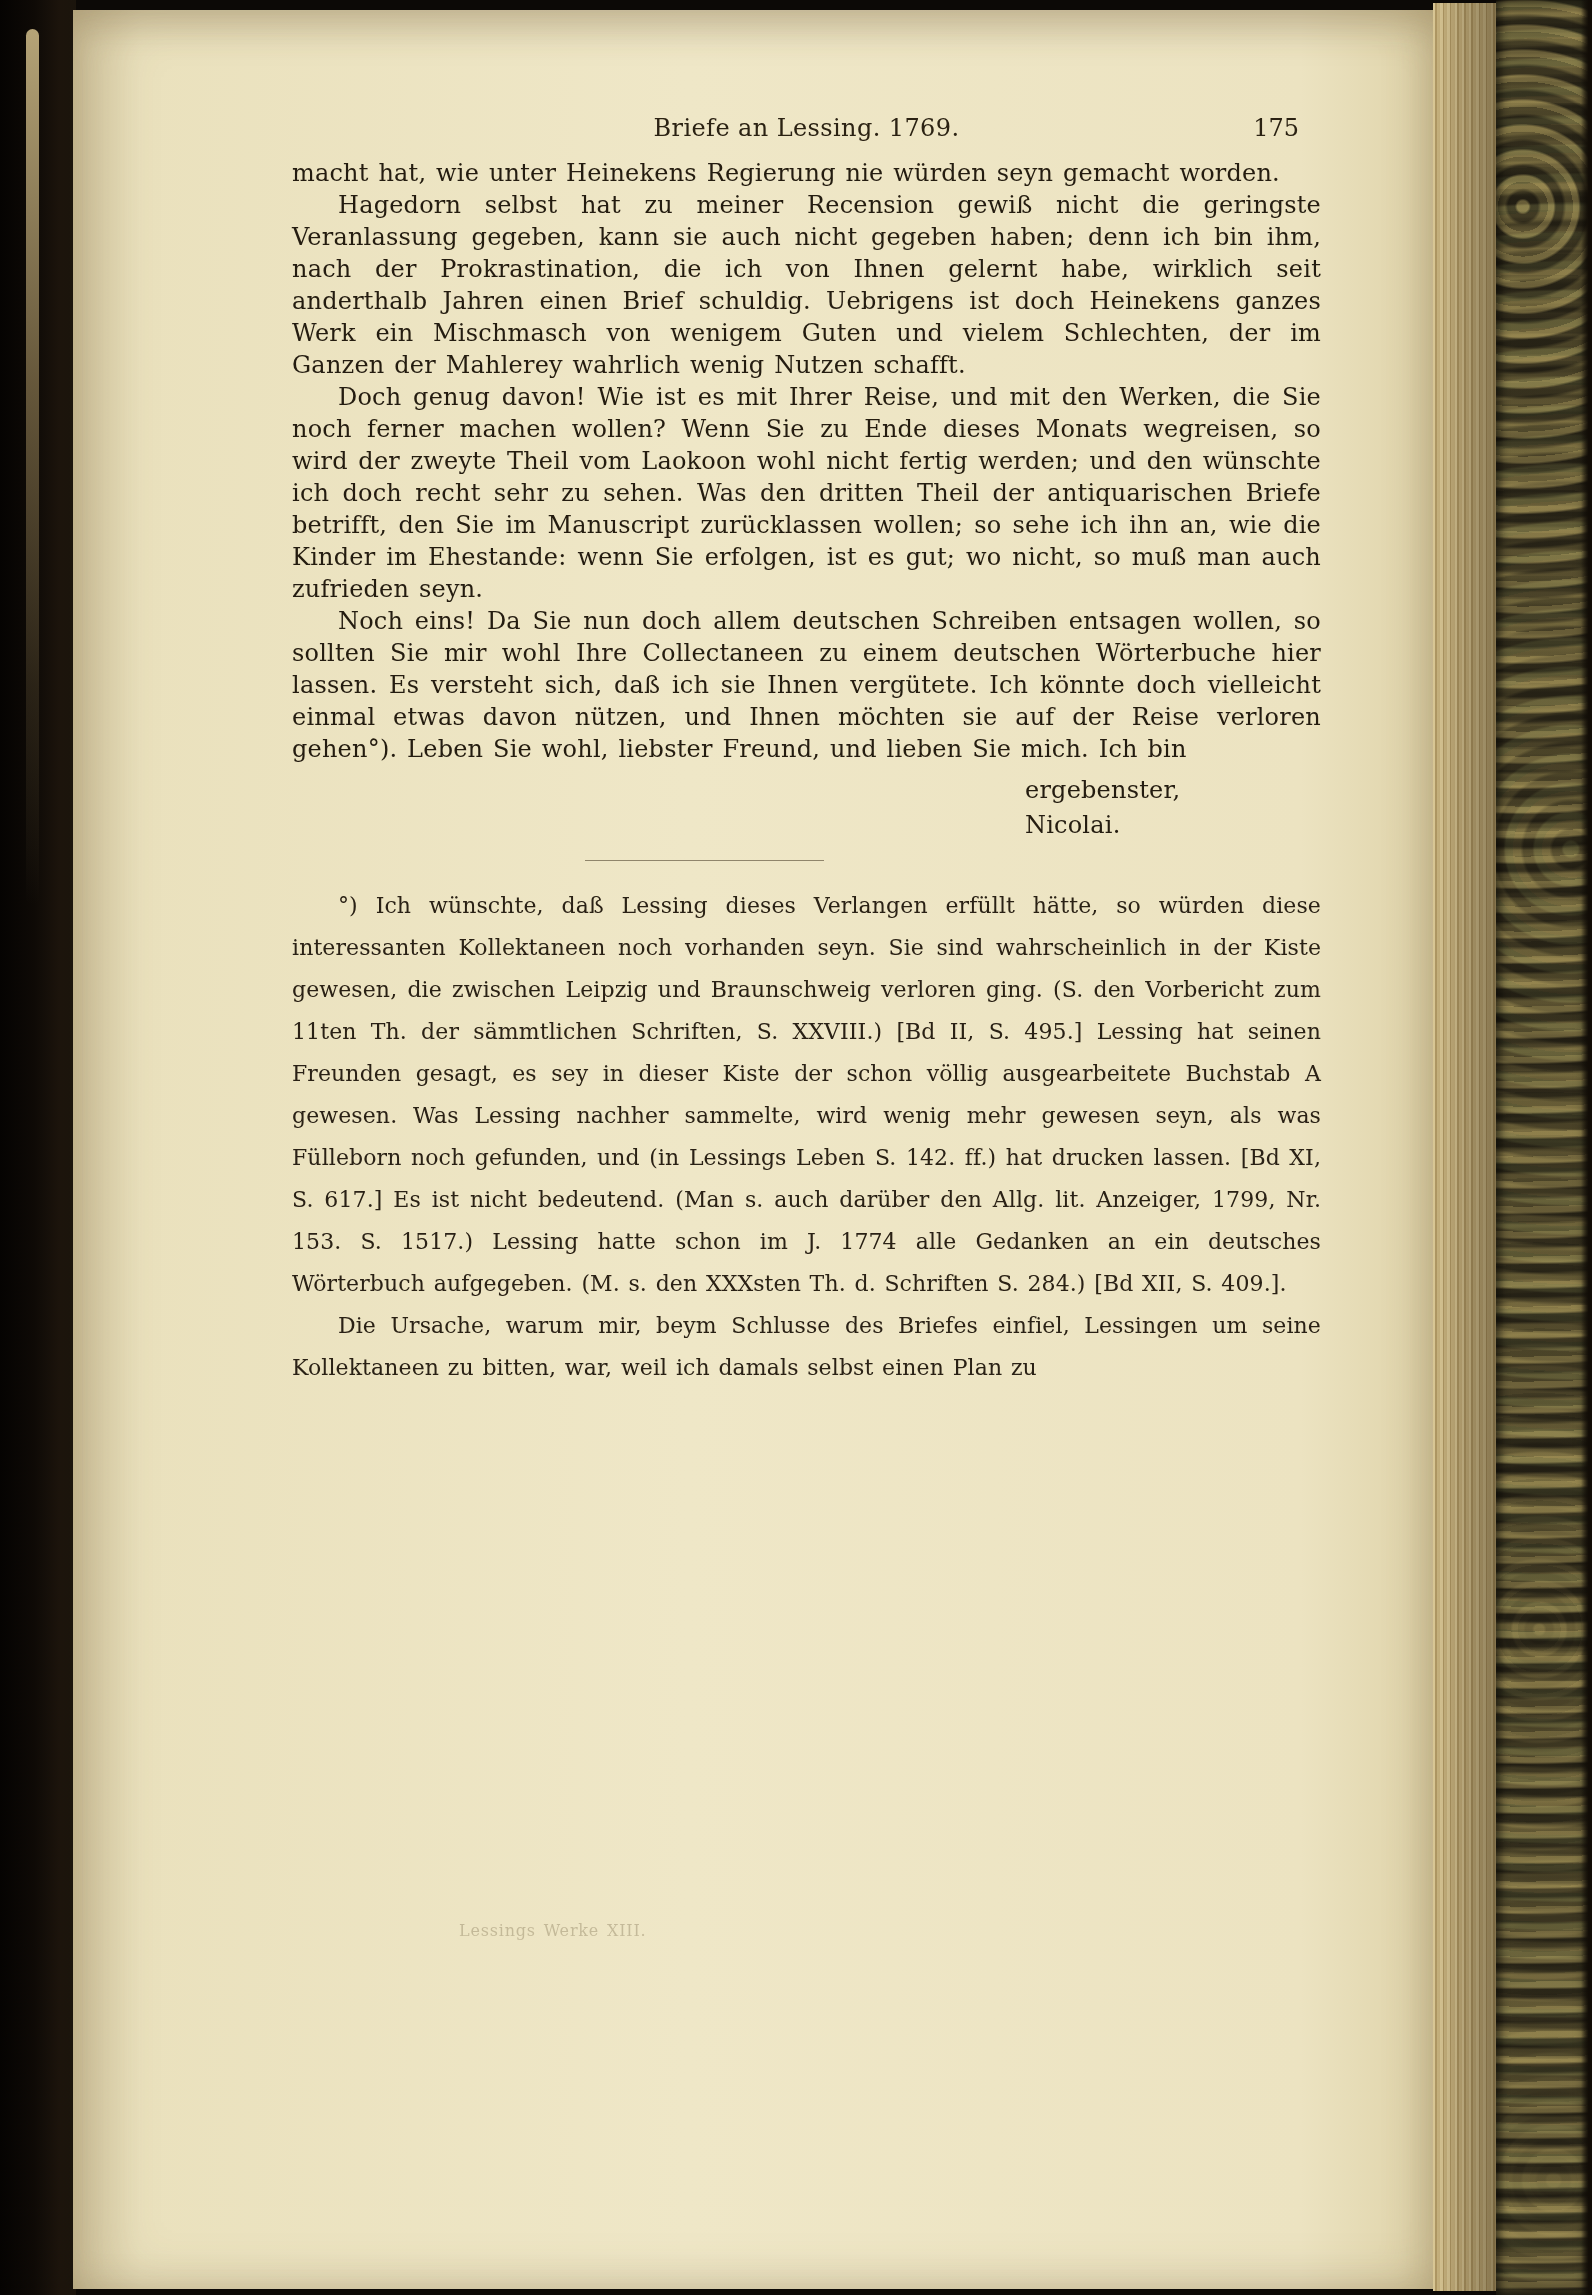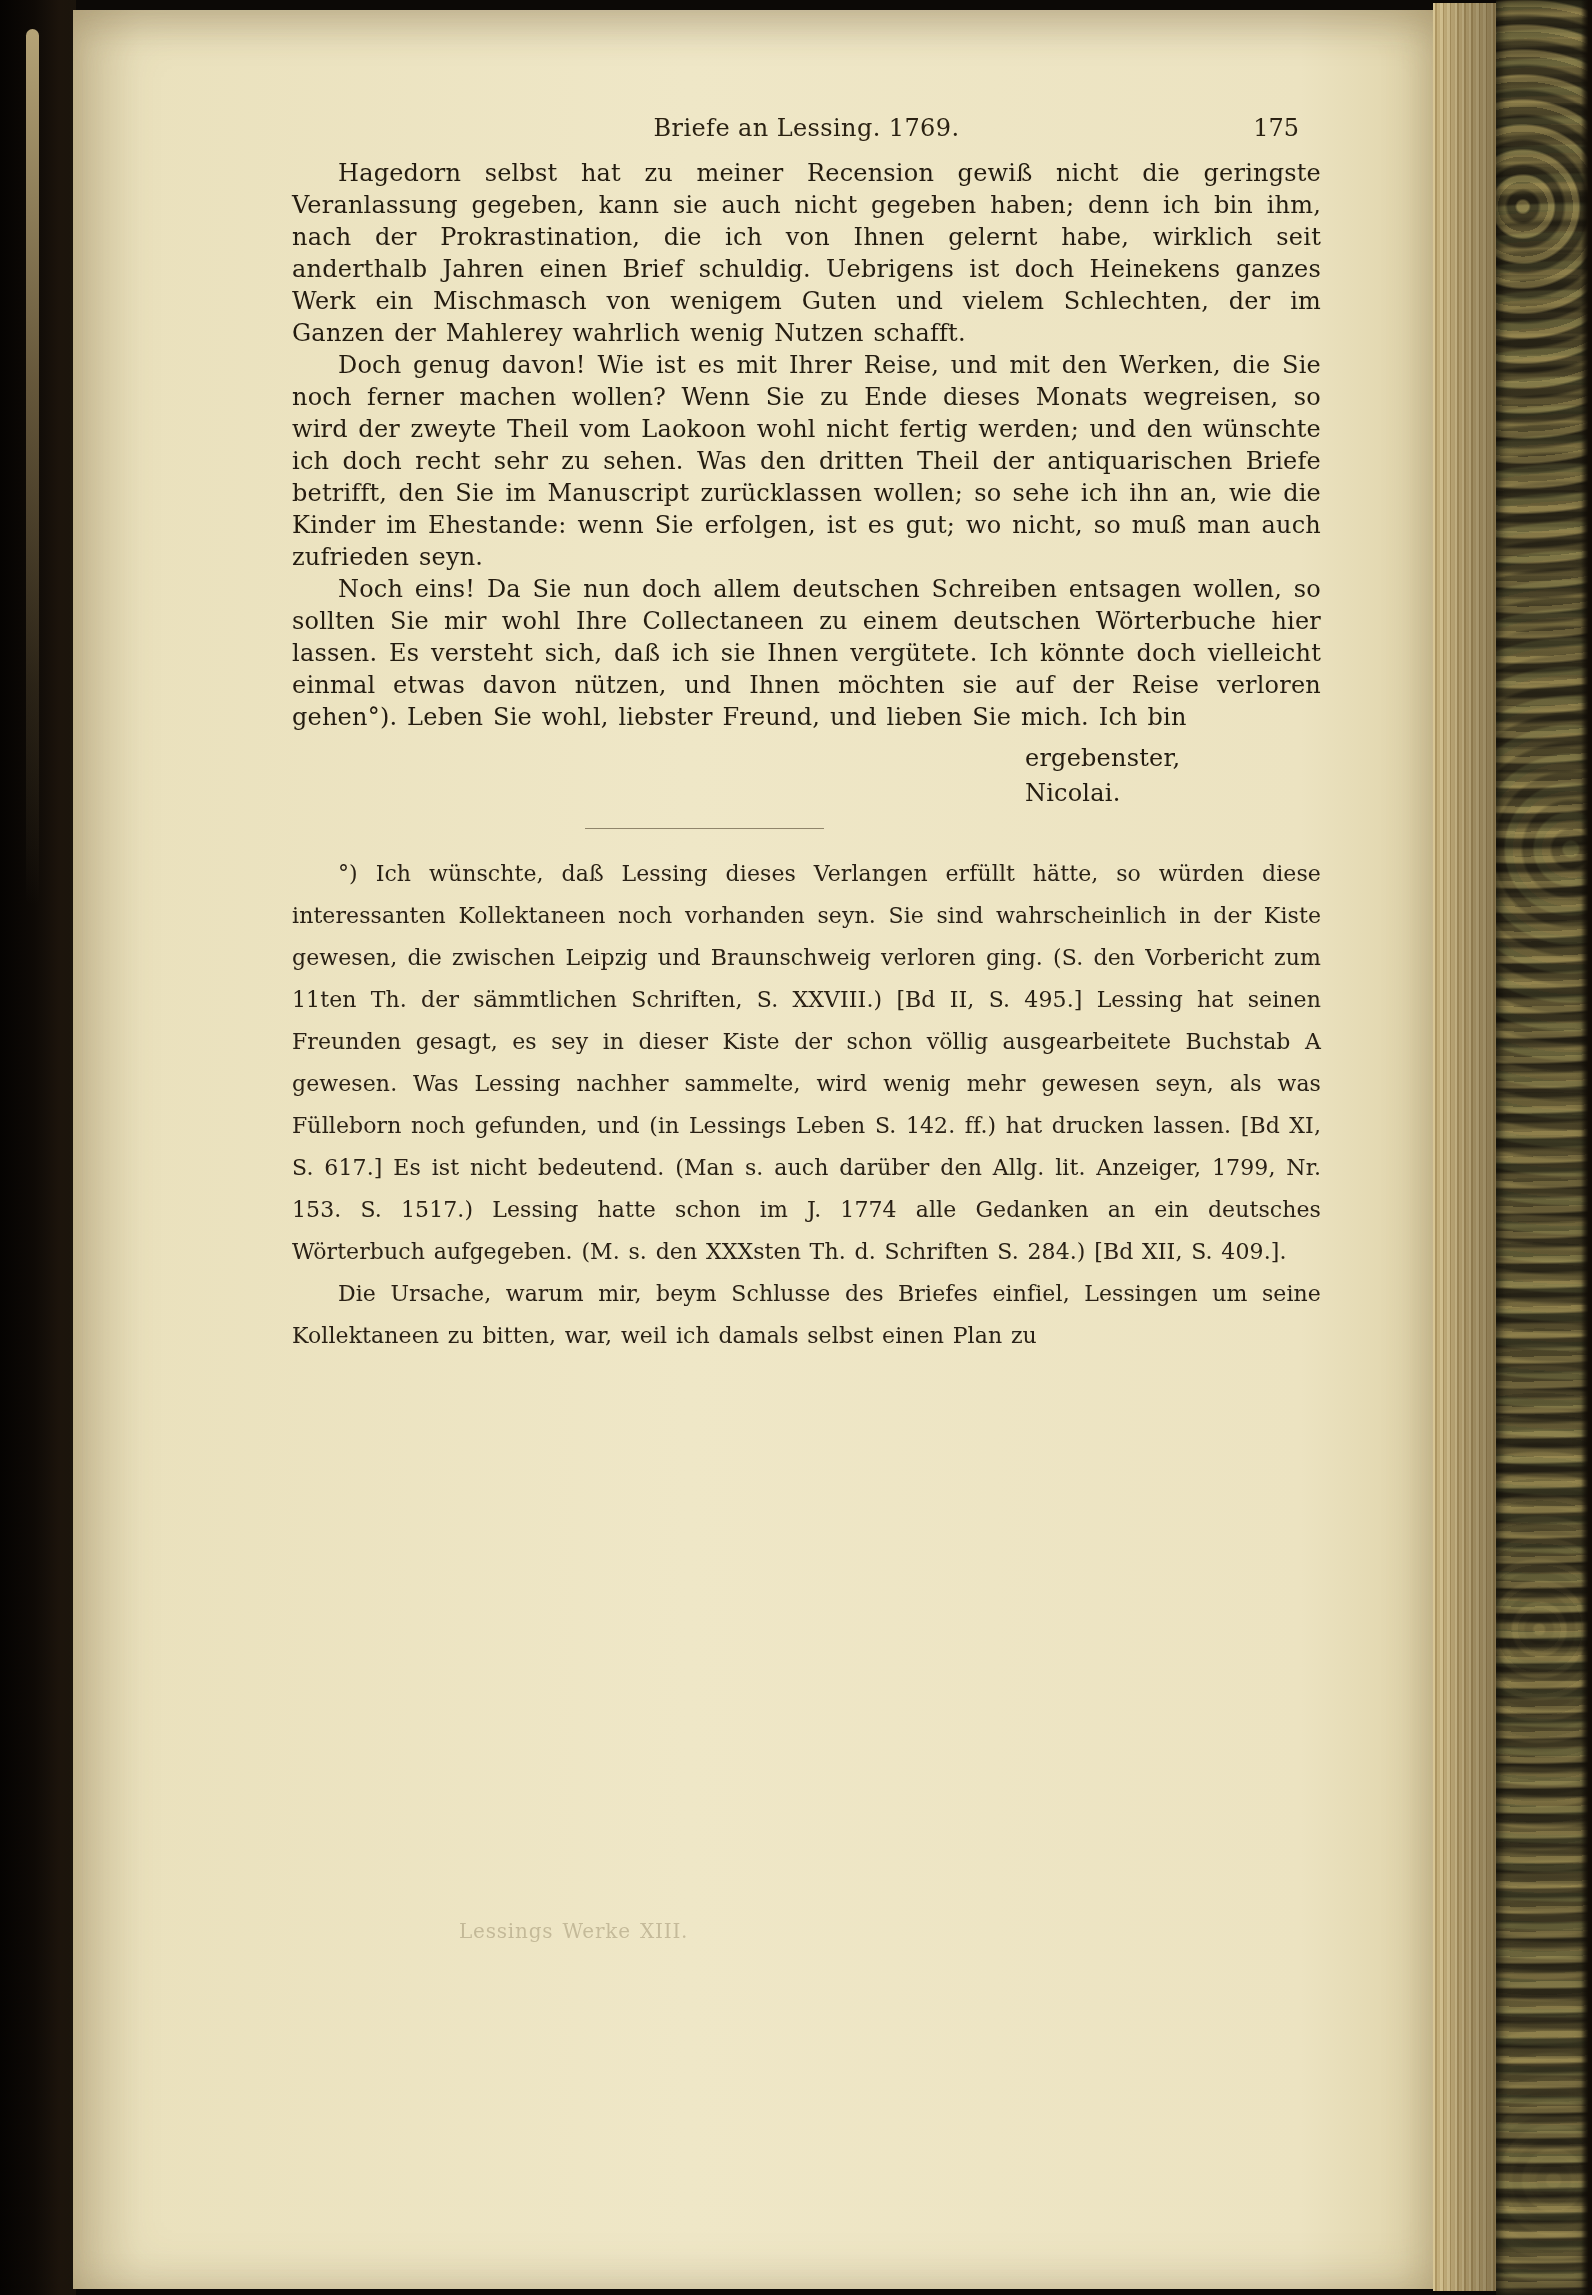--- a/index.html
+++ b/index.html
@@ -82,39 +82,40 @@
 
   .footnote {
     font-size:22px; line-height:42px; color:#2a2115;
     text-align:justify; letter-spacing:0.1px; word-spacing:1.6px;
     margin-top:19px;
   }
   .footnote p { text-indent:46px; }
 
   .faint-footer {
     position:absolute; left:167px; top:1758px;
-    font-size:20px; color:#6e5f3f; opacity:.32; letter-spacing:0.8px;
+    font-size:16px; color:#6e5f3f; opacity:.32; letter-spacing:0.8px;
   }
 </style>
 </head>
 <body>
 
 <div class="scene">
 
   <div class="spine"></div>
   <div class="page-sliver"></div>
 
   <div class="page">
 
     <div class="texthead">
       <span class="running-title">Briefe an Lessing. 1769.</span>
       <span class="page-number">175</span>
     </div>
 
     <div class="bodytext">
+      <p class="noindent">macht hat, wie unter Heinekens Regierung nie würden seyn gemacht worden.</p>
       <p>Hagedorn selbst hat zu meiner Recension gewiß nicht die geringste Veranlassung gegeben, kann sie auch nicht gegeben haben; denn ich bin ihm, nach der Prokrastination, die ich von Ihnen gelernt habe, wirklich seit anderthalb Jahren einen Brief schuldig. Uebrigens ist doch Heinekens ganzes Werk ein Mischmasch von wenigem Guten und vielem Schlechten, der im Ganzen der Mahlerey wahrlich wenig Nutzen schafft.</p>
       <p>Doch genug davon! Wie ist es mit Ihrer Reise, und mit den Werken, die Sie noch ferner machen wollen? Wenn Sie zu Ende dieses Monats wegreisen, so wird der zweyte Theil vom Laokoon wohl nicht fertig werden; und den wünschte ich doch recht sehr zu sehen. Was den dritten Theil der antiquarischen Briefe betrifft, den Sie im Manuscript zurücklassen wollen; so sehe ich ihn an, wie die Kinder im Ehestande: wenn Sie erfolgen, ist es gut; wo nicht, so muß man auch zufrieden seyn.</p>
       <p>Noch eins! Da Sie nun doch allem deutschen Schreiben entsagen wollen, so sollten Sie mir wohl Ihre Collectaneen zu einem deutschen Wörterbuche hier lassen. Es versteht sich, daß ich sie Ihnen vergütete. Ich könnte doch vielleicht einmal etwas davon nützen, und Ihnen möchten sie auf der Reise verloren gehen°). Leben Sie wohl, liebster Freund, und lieben Sie mich. Ich bin</p>
 
       <div class="closing-right">
         <div>ergebenster,</div>
         <div>Nicolai.</div>
       </div>
 
       <div class="separator"></div>

